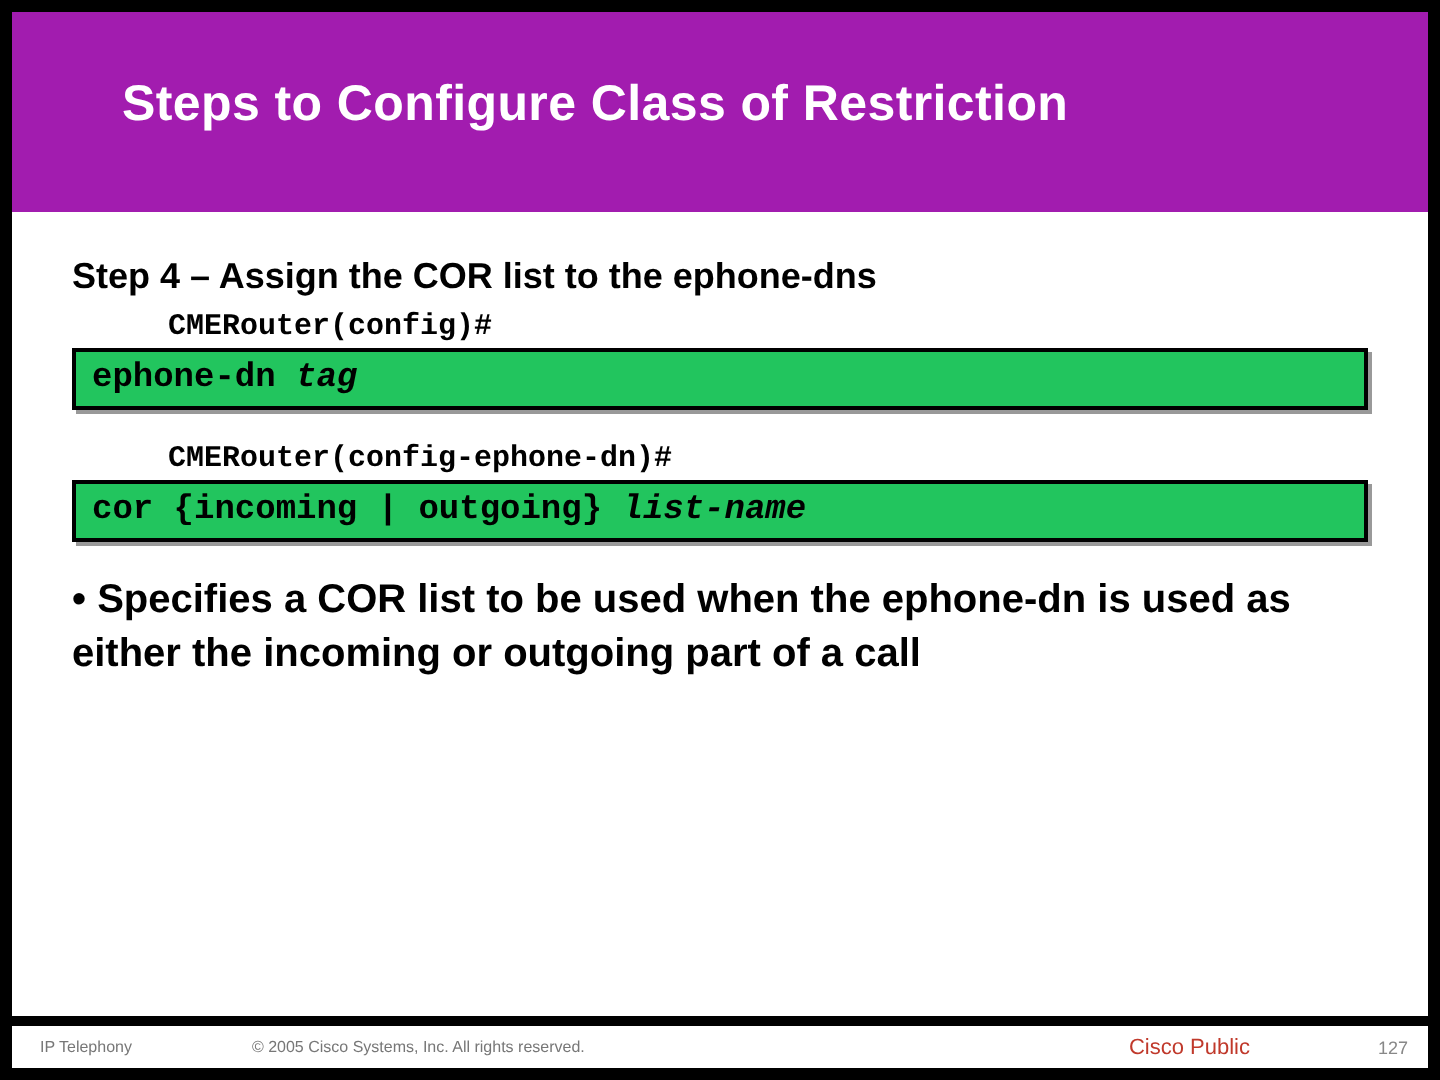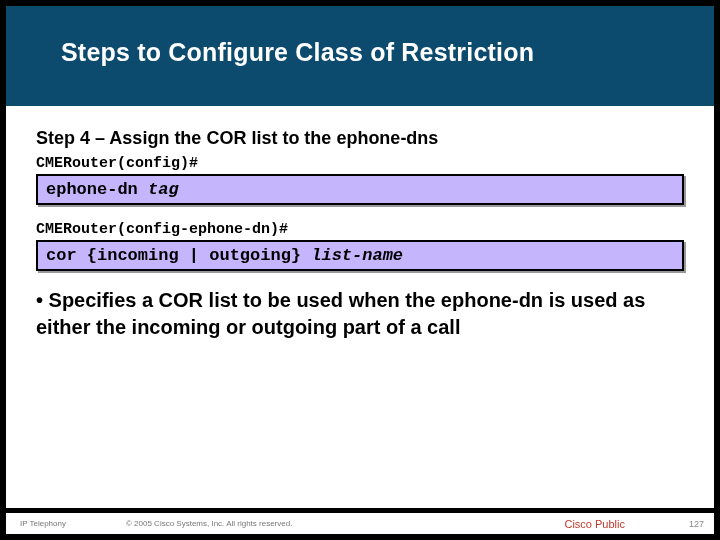--- a/index.html
+++ b/index.html
@@ -11,21 +11,21 @@
   }
   .slide {
     position: absolute;
     left: 6px; top: 6px;
     width: 708px; height: 528px;
     background: #fff;
   }
   .title-bar {
     position: relative;
     height: 100px;
-    background: #0c4a6e;
+    background: #a21caf;
     width: 100%;
   }
   .title-text {
     position: absolute;
     top: 32px;
     left: 55px;
     right: 20px;
     color: #fff;
     font-size: 25px;
     font-weight: bold;
@@ -47,24 +47,25 @@
     font-weight: bold;
     margin-bottom: 4px;
   }
   .prompt {
     font-family: "Courier New", Courier, monospace;
     font-size: 15px;
     font-weight: bold;
     margin-top: 6px;
     margin-bottom: 2px;
     color: #000;
+    margin-left: 48px;
   }
   .cmd-box {
     border: 2px solid #000;
-    background: #c4b5fd;
+    background: #22c55e;
     padding: 4px 8px;
     font-family: "Courier New", Courier, monospace;
     font-size: 17px;
     font-weight: bold;
     box-shadow: 2px 2px 0 rgba(0,0,0,0.4);
     margin-bottom: 16px;
   }
   .cmd-box .kw { font-style: normal; }
   .cmd-box .arg { font-style: italic; }
   .bullet {

